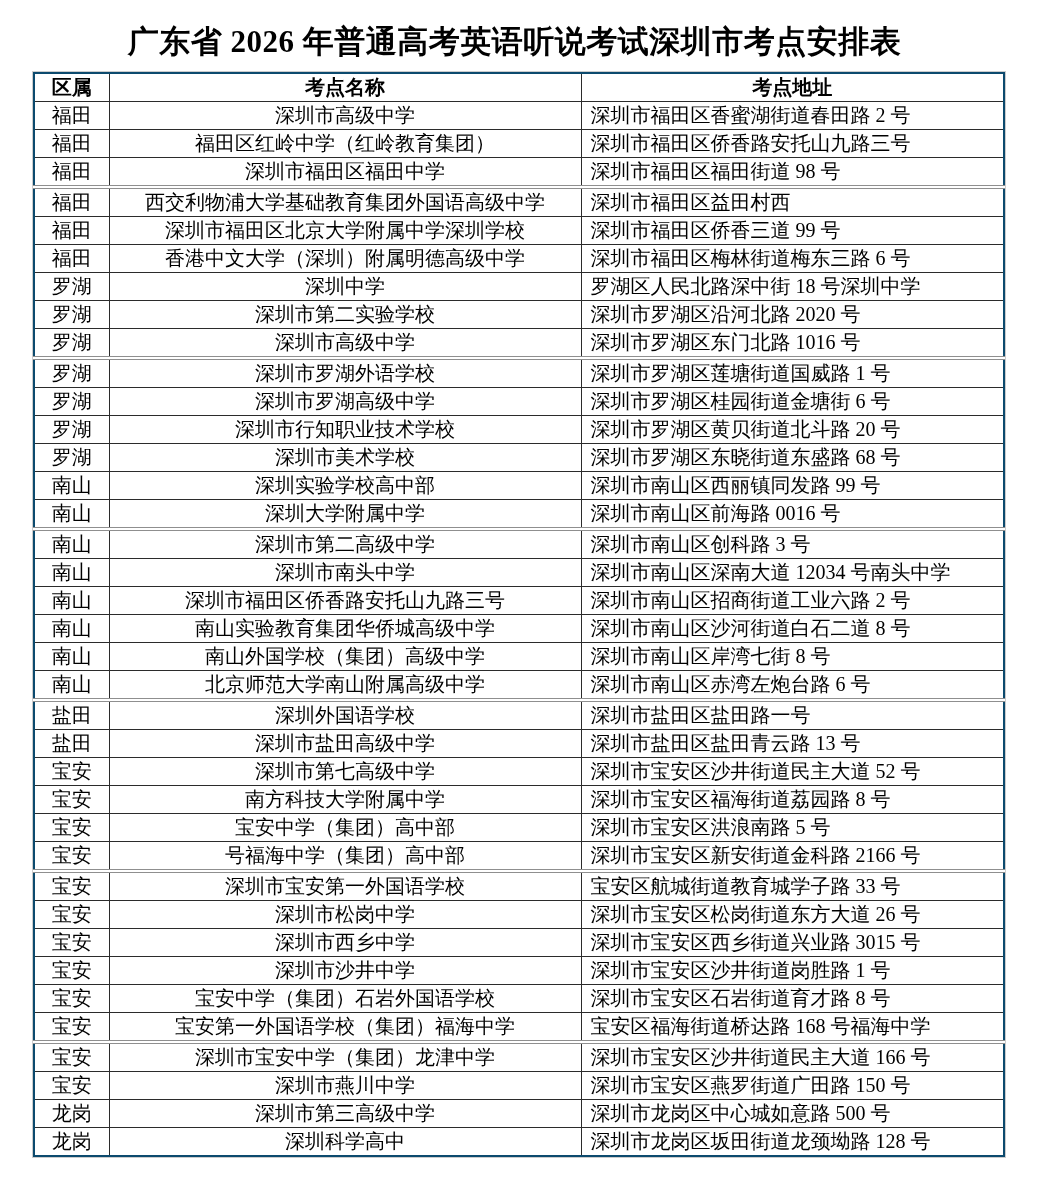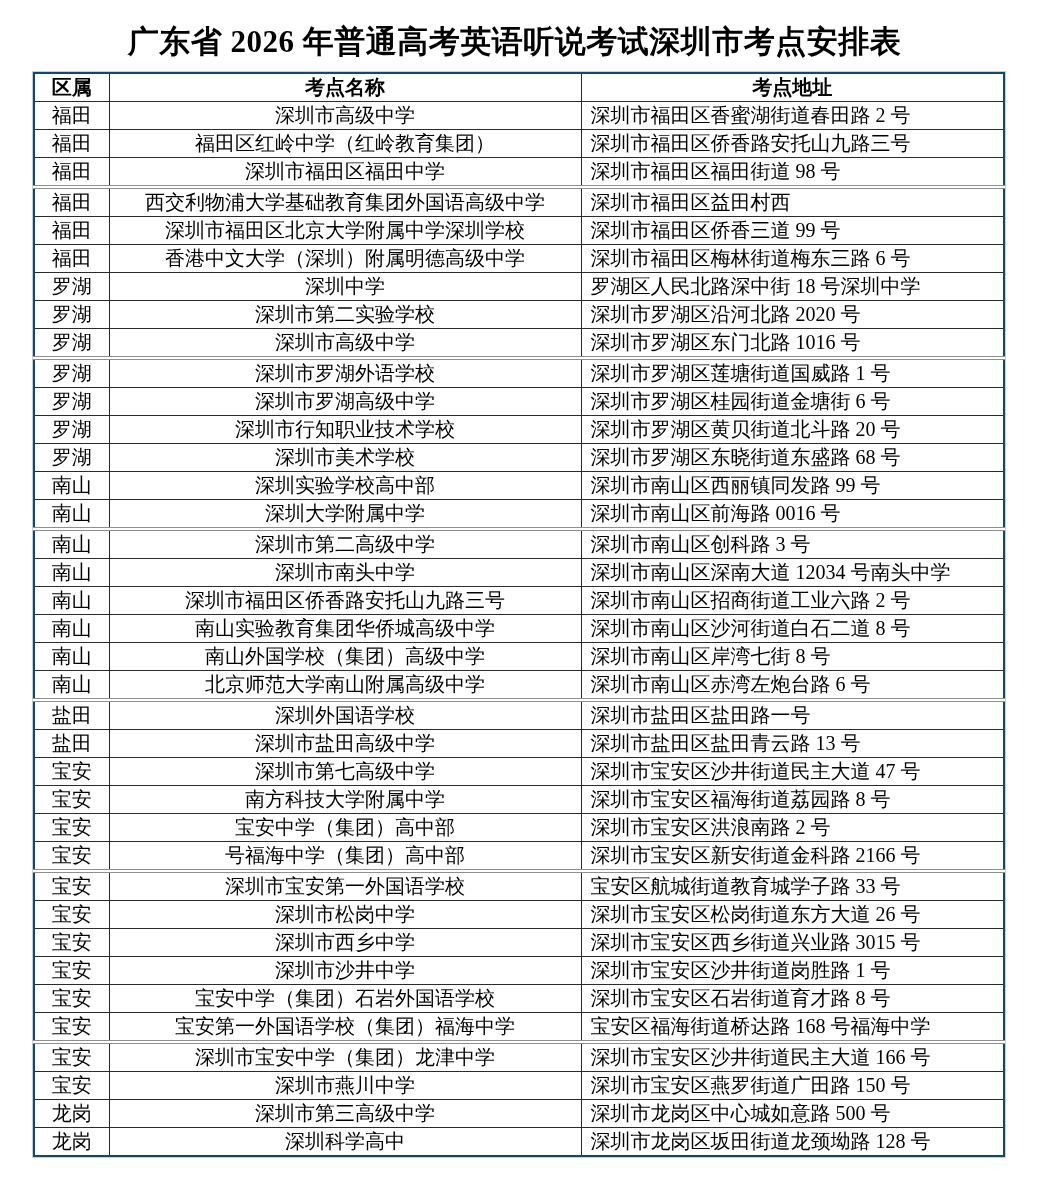--- a/index.html
+++ b/index.html
@@ -192,31 +192,31 @@
         <td class="cell-address">深圳市盐田区盐田路一号</td>
       </tr>
       <tr>
         <td class="cell-district">盐田</td>
         <td class="cell-name">深圳市盐田高级中学</td>
         <td class="cell-address">深圳市盐田区盐田青云路 13 号</td>
       </tr>
       <tr>
         <td class="cell-district">宝安</td>
         <td class="cell-name">深圳市第七高级中学</td>
-        <td class="cell-address">深圳市宝安区沙井街道民主大道 47 号</td>
+        <td class="cell-address">深圳市宝安区沙井街道民主大道 52 号</td>
       </tr>
       <tr>
         <td class="cell-district">宝安</td>
         <td class="cell-name">南方科技大学附属中学</td>
         <td class="cell-address">深圳市宝安区福海街道荔园路 8 号</td>
       </tr>
       <tr>
         <td class="cell-district">宝安</td>
         <td class="cell-name">宝安中学（集团）高中部</td>
-        <td class="cell-address">深圳市宝安区洪浪南路 2 号</td>
+        <td class="cell-address">深圳市宝安区洪浪南路 5 号</td>
       </tr>
       <tr>
         <td class="cell-district">宝安</td>
         <td class="cell-name">号福海中学（集团）高中部</td>
         <td class="cell-address">深圳市宝安区新安街道金科路 2166 号</td>
       </tr>
       <tr>
         <td class="cell-district">宝安</td>
         <td class="cell-name">深圳市宝安第一外国语学校</td>
         <td class="cell-address">宝安区航城街道教育城学子路 33 号</td>

